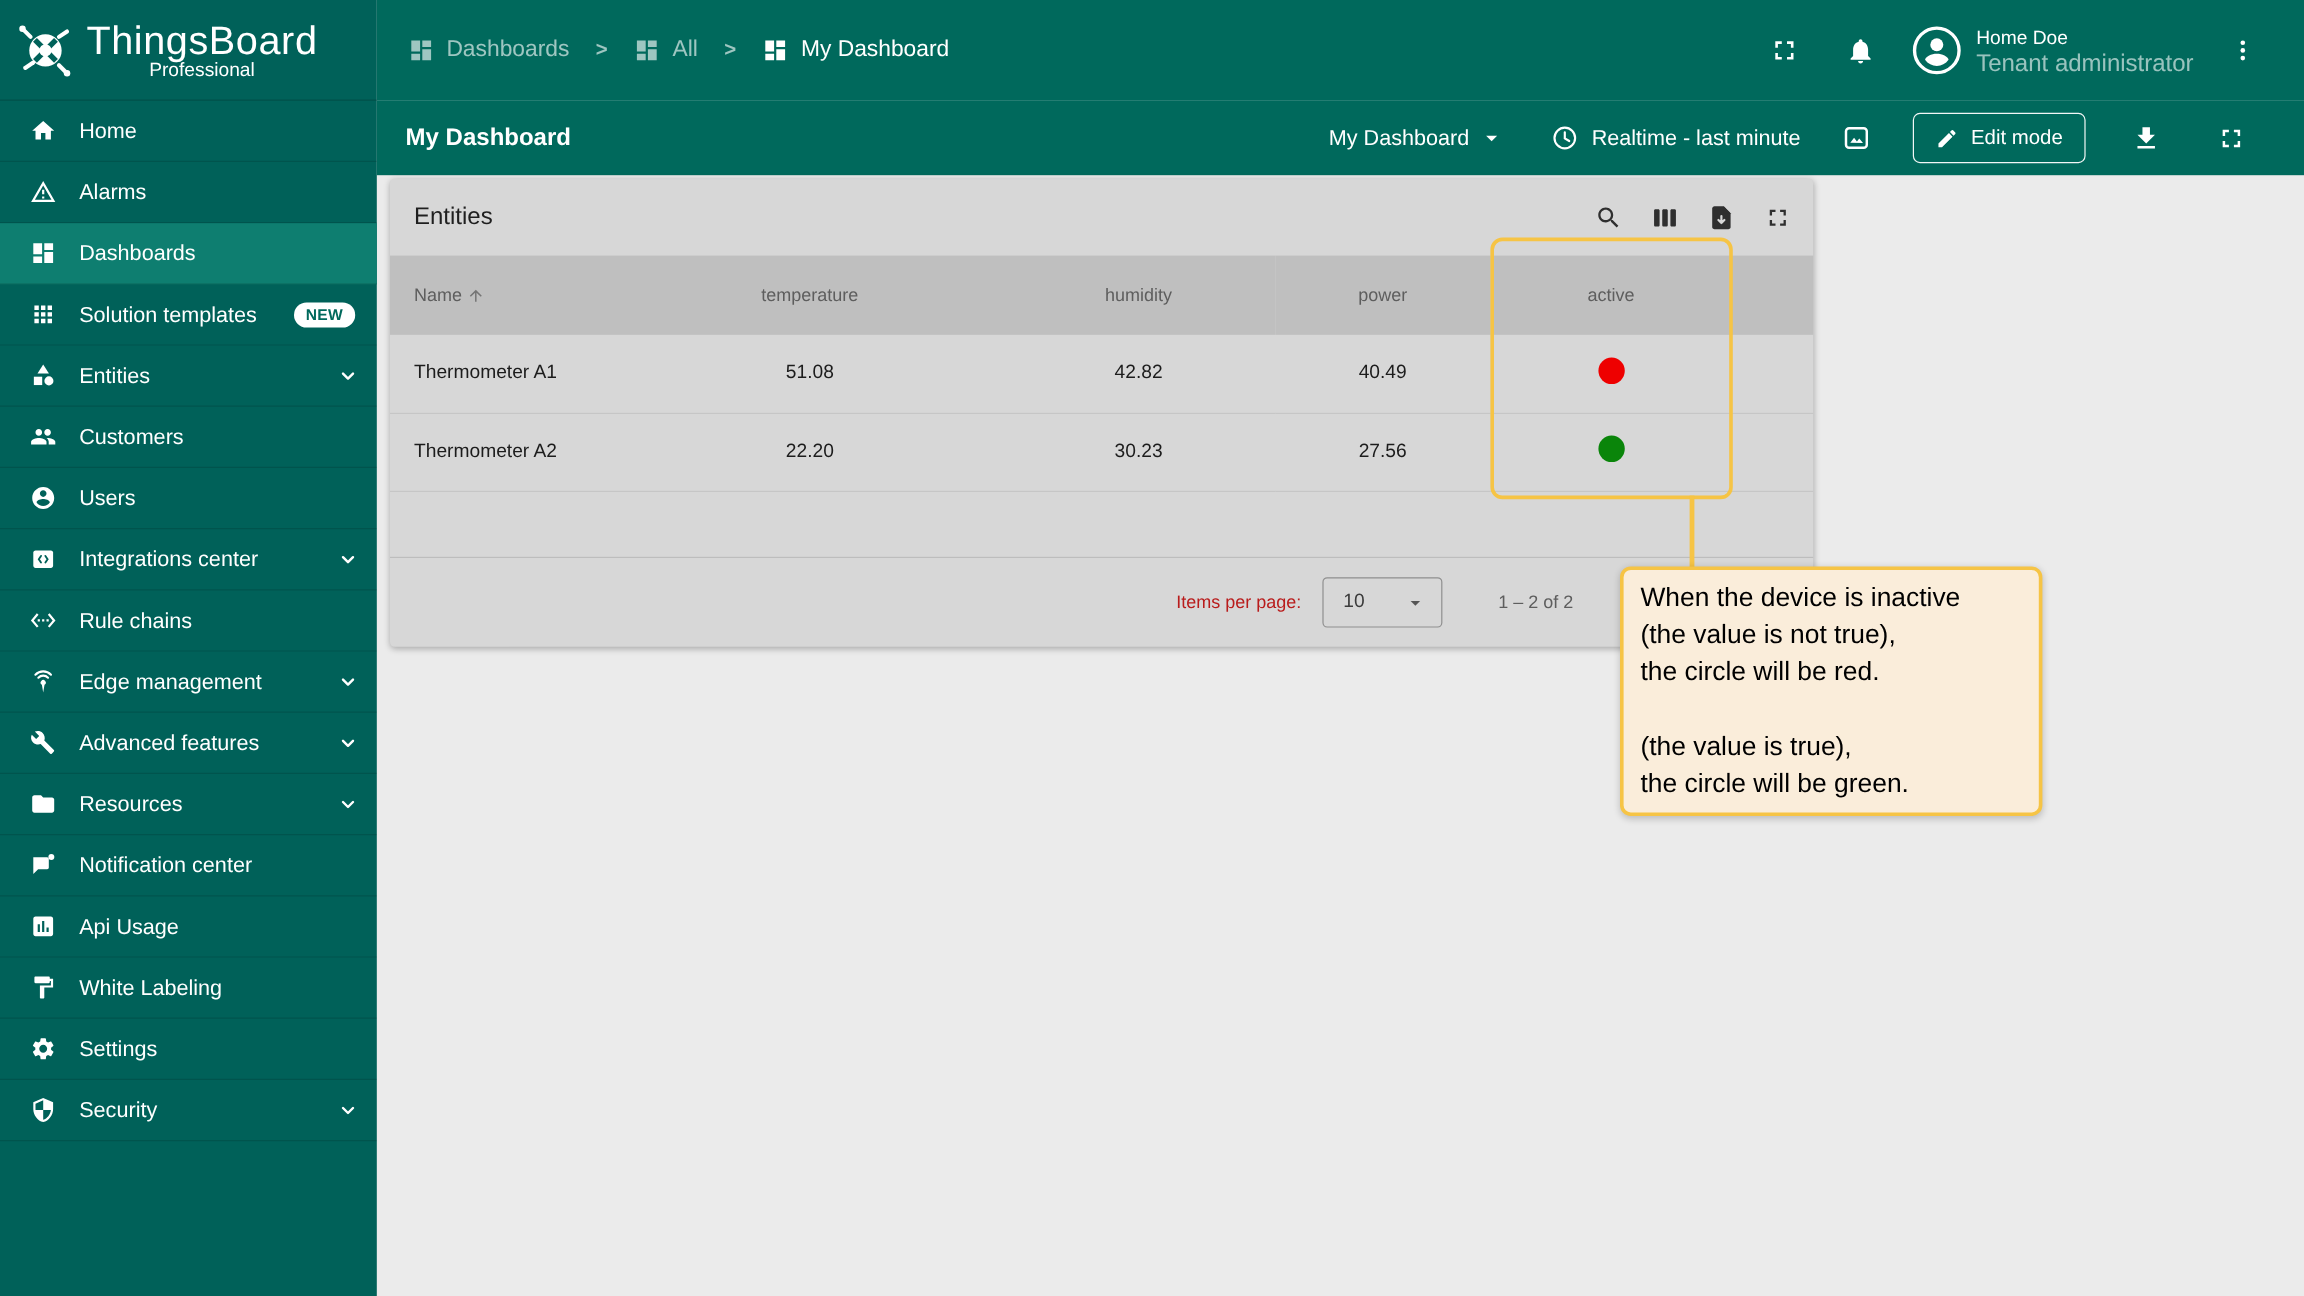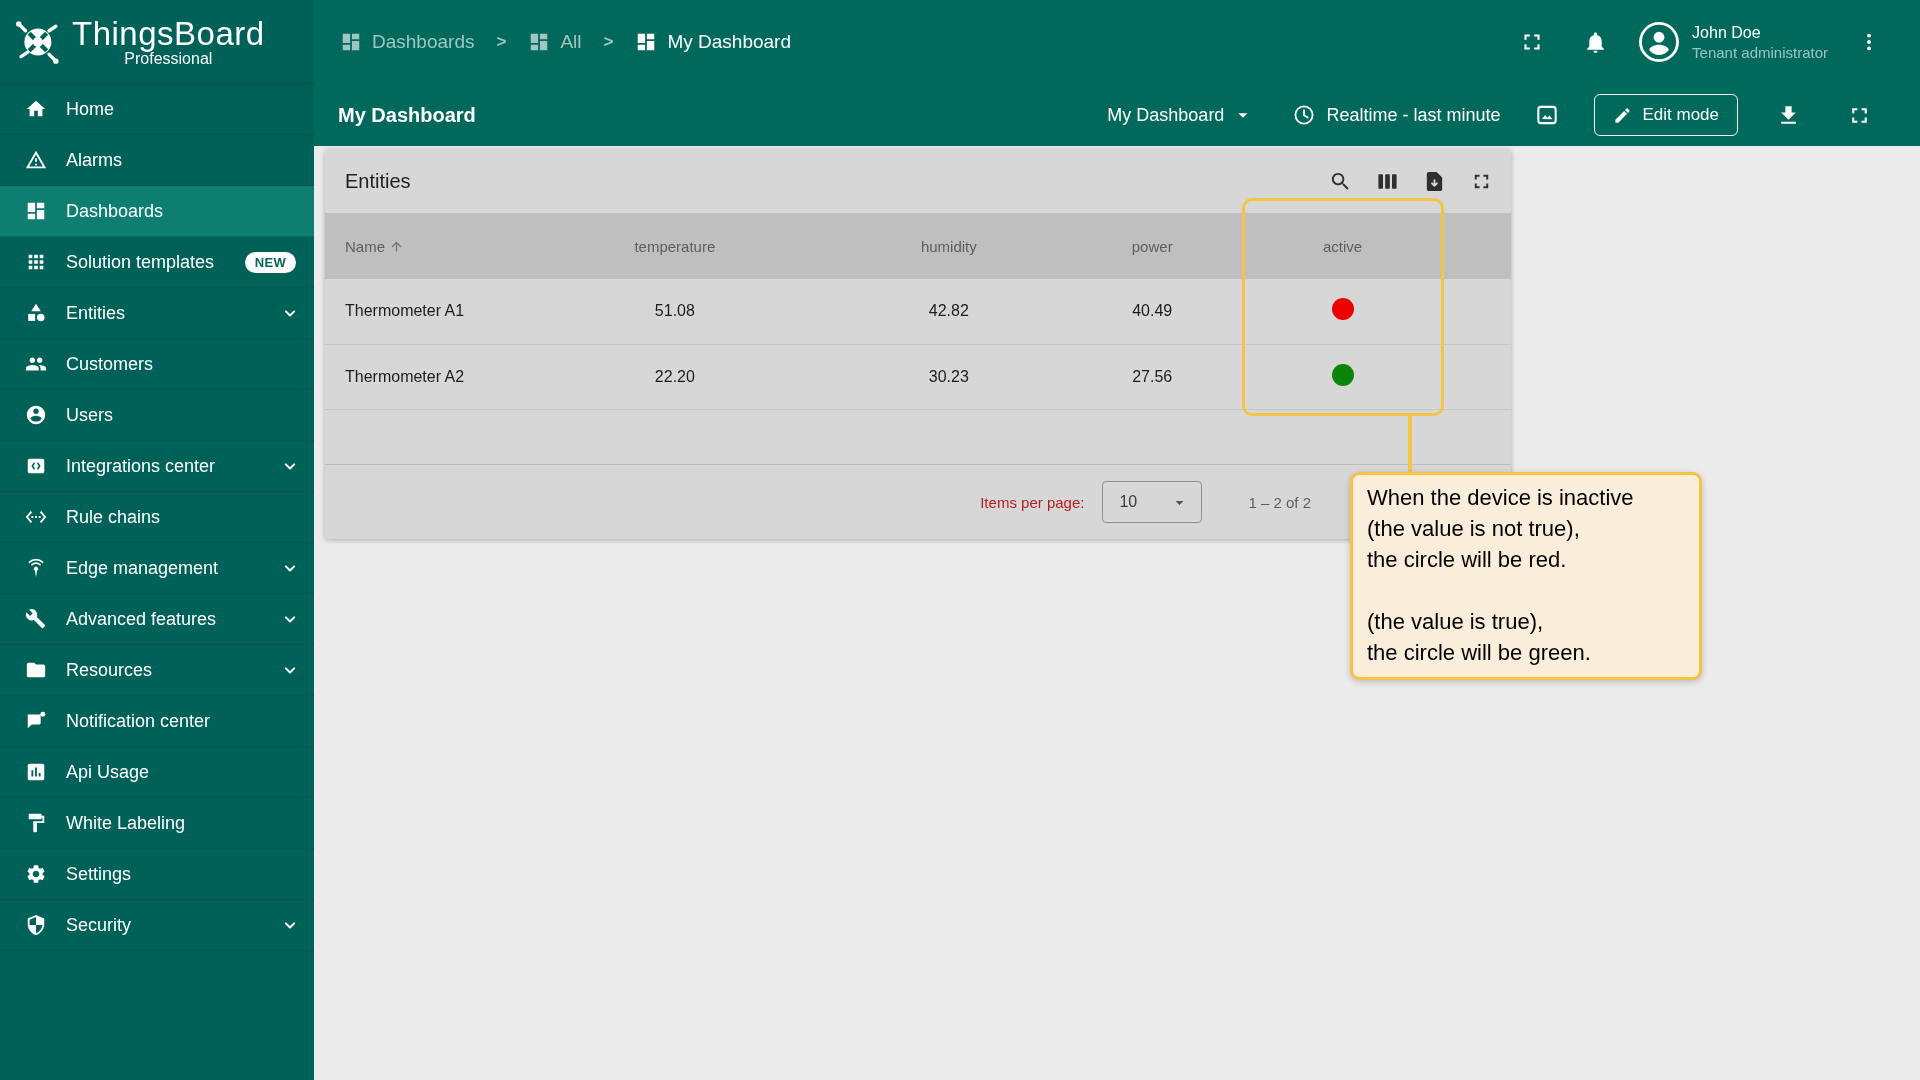--- a/index.html
+++ b/index.html
@@ -30,21 +30,21 @@
   .crumb .c-icon svg path { fill:rgba(255,255,255,.62); }
   .crumb.current .c-label { color:#fff; }
   .crumb.current .c-icon svg path { fill:#fff; }
   .crumb-sep { color:rgba(255,255,255,.62); font-size:17px; font-weight:700; margin:0 22px; }
   .top-actions { display:flex; align-items:center; }
   .icon-btn { background:none; border:none; cursor:pointer; display:flex; align-items:center; justify-content:center; padding:0; }
   .icon-btn svg { display:block; }
   .avatar { width:42px; height:42px; margin-left:30px; }
   .user-block { margin-left:12px; margin-right:30px; display:flex; flex-direction:column; cursor:pointer; }
   .user-name { color:#fff; font-size:16px; line-height:21px; }
-  .user-role { color:rgba(255,255,255,.6); font-size:15px; line-height:20px; }
+  .user-role { color:rgba(255,255,255,.6); font-size:20px; line-height:20px; }
 
   
   .toolbar2 { position:absolute; left:314px; top:84px; width:1606px; height:62px; background:#00695C; display:flex; align-items:center; padding:0 48px 0 24px; }
   .db-title { color:#fff; font-size:20px; font-weight:700; flex:1 1 auto; }
   .tb-group { display:flex; align-items:center; }
   .db-select { display:flex; align-items:center; cursor:pointer; margin-right:38px; }
   .db-select-label { color:#fff; font-size:18px; margin-right:8px; }
   .tw-btn { display:flex; align-items:center; cursor:pointer; margin-right:34px; }
   .tw-label { color:#fff; font-size:18px; margin-left:10px; }
   .img-btn { margin-right:34px; }
@@ -305,21 +305,21 @@
           </svg>
       </button>
       <div class="avatar">
         <svg width="42" height="42" viewBox="0 0 24 24">
             <circle cx="12" cy="12" r="10.6" fill="none" stroke="#fff" stroke-width="1.6"></circle>
             <circle cx="12" cy="9.3" r="3.1" fill="#fff"></circle>
             <path d="M12 13.6c-2.6 0-5.3 1.3-5.6 2.9 1.4 1.9 3.4 2.9 5.6 2.9s4.2-1 5.6-2.9c-.3-1.6-3-2.9-5.6-2.9z" fill="#fff"></path>
           </svg>
       </div>
       <div class="user-block">
-        <span class="user-name">John Doe</span>
+        <span class="user-name">Home Doe</span>
         <span class="user-role">Tenant administrator</span>
       </div>
       <button class="icon-btn">
         <svg width="22" height="22" viewBox="0 0 24 24">
             <g fill="#fff">
               <circle cx="12" cy="5" r="2.1"></circle>
               <circle cx="12" cy="12" r="2.1"></circle>
               <circle cx="12" cy="19" r="2.1"></circle>
             </g>
           </svg>

